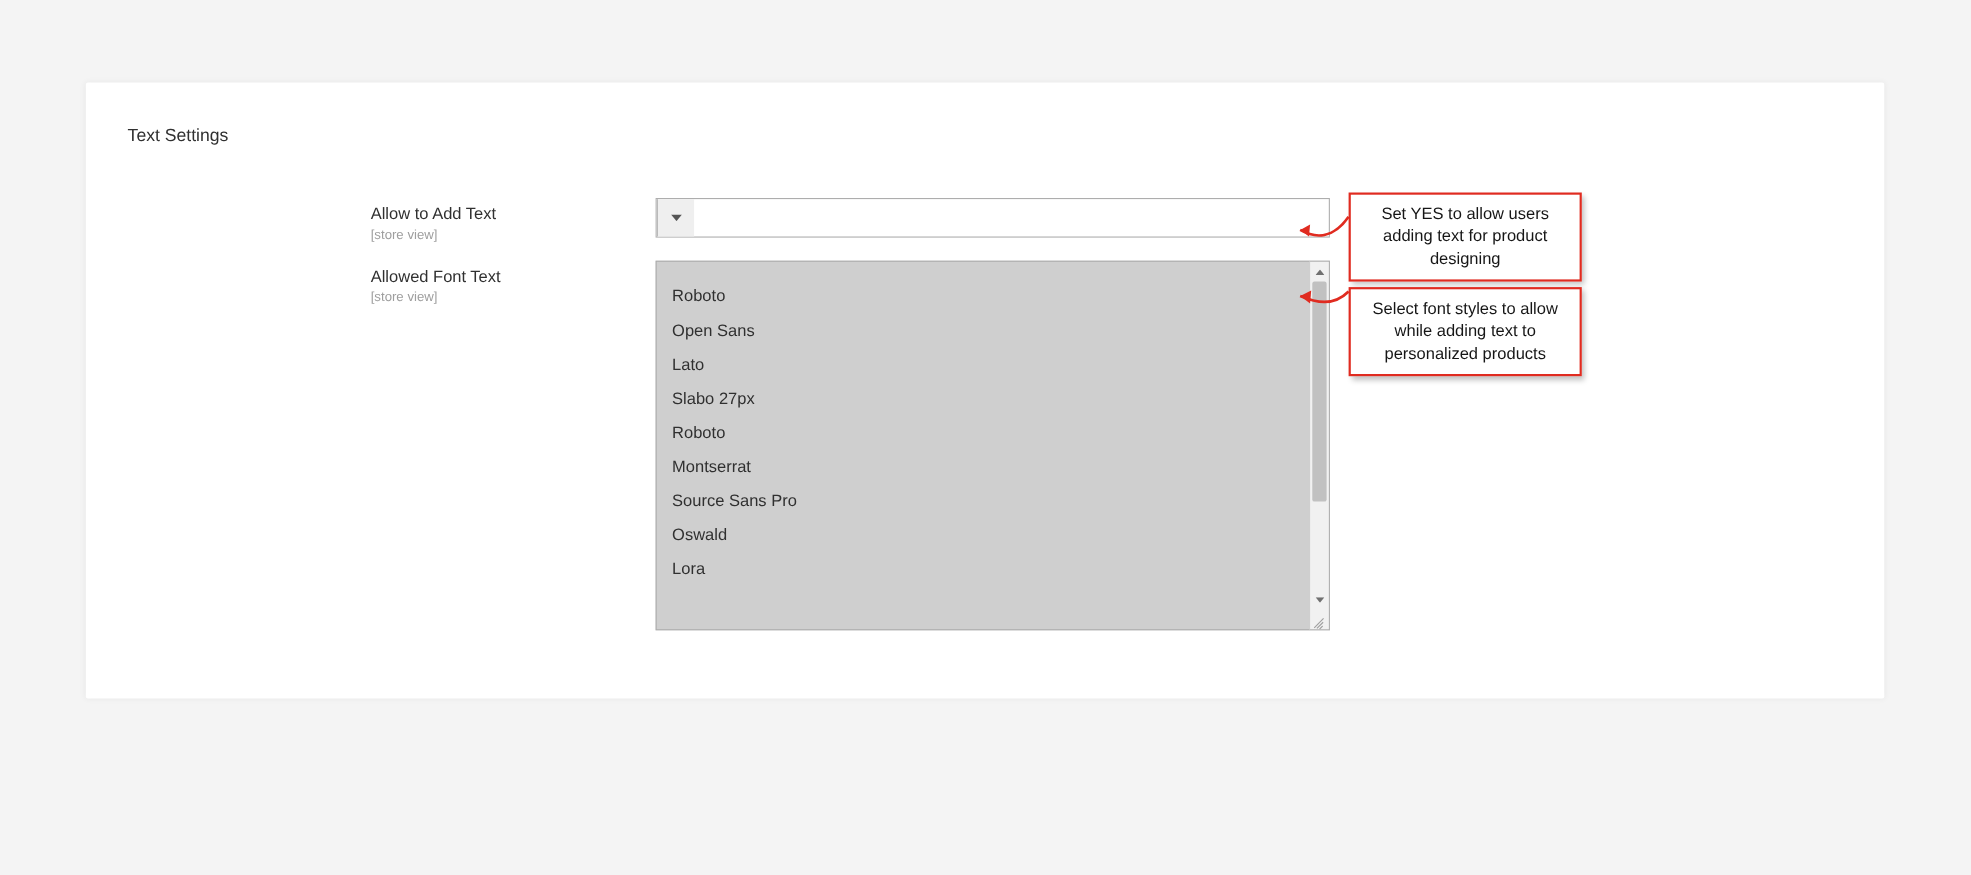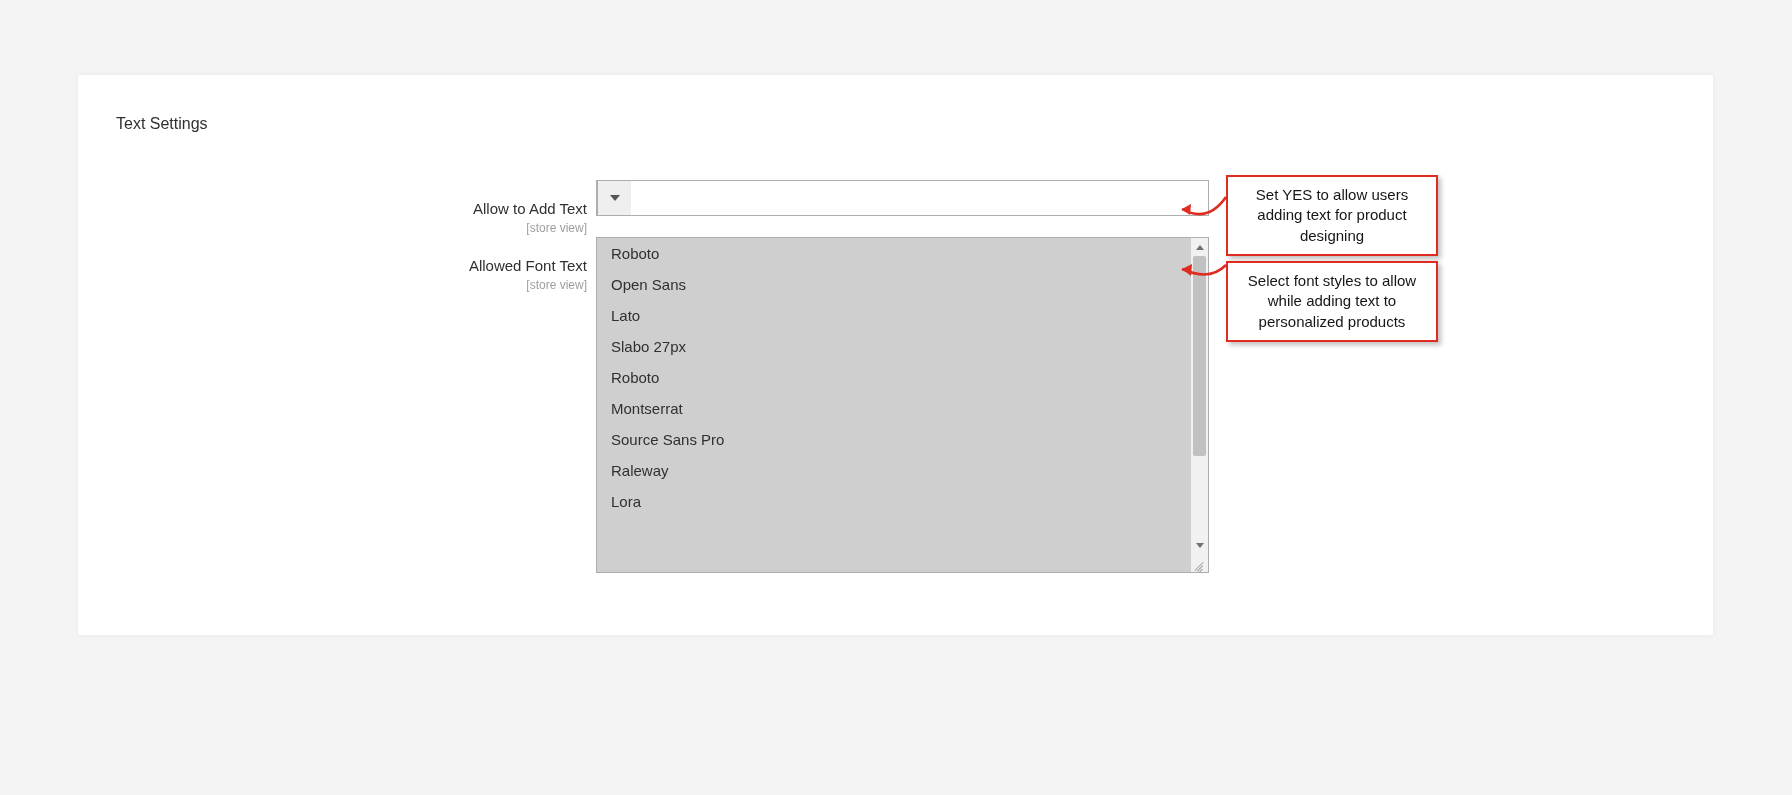--- a/index.html
+++ b/index.html
@@ -36,22 +36,22 @@
     position: absolute;
     left: 0;
     width: 100%;
   }
   .row-add-text { top: 105px; }
   .row-font-style { top: 162px; }
 
   .field-label-wrap {
     position: absolute;
     right: calc(100% - 509px);
-    top: 20px;
-    text-align: right;
+    top: 6px;
+    text-align: left;
     min-width: 250px;
   }
   .field-label {
     font-size: 15px;
     color: #303030;
     display: block;
     line-height: 1.2;
   }
   .scope-hint {
     font-size: 12px;
@@ -94,21 +94,21 @@
     top: 0;
     width: 613px;
     height: 336px;
     border: 1px solid #adadad;
     background: #cfcfcf;
     display: flex;
     flex-direction: row;
   }
   .multiselect-options {
     flex: 1 1 auto;
-    padding-top: 0;
+    padding-top: 16px;
     overflow: hidden;
   }
   .option-item {
     font-size: 15px;
     color: #303030;
     padding: 7px 14px;
     cursor: pointer;
   }
   .multiselect-scroll {
     width: 18px;
@@ -208,21 +208,21 @@
 
     <div class="multiselect-wrap">
       <div class="multiselect-options">
         <div class="option-item">Roboto</div>
         <div class="option-item">Open Sans</div>
         <div class="option-item">Lato</div>
         <div class="option-item">Slabo 27px</div>
         <div class="option-item">Roboto</div>
         <div class="option-item">Montserrat</div>
         <div class="option-item">Source Sans Pro</div>
-        <div class="option-item">Raleway</div>
+        <div class="option-item">Oswald</div>
         <div class="option-item">Lora</div>
       </div>
       <div class="multiselect-scroll">
         <div class="scroll-arrow up">
           <svg width="8" height="5">
               <polygon points="0,5 8,5 4,0" fill="#707070"></polygon>
             </svg>
         </div>
         <div class="scrollbar-thumb"></div>
         <div class="scroll-arrow down">

